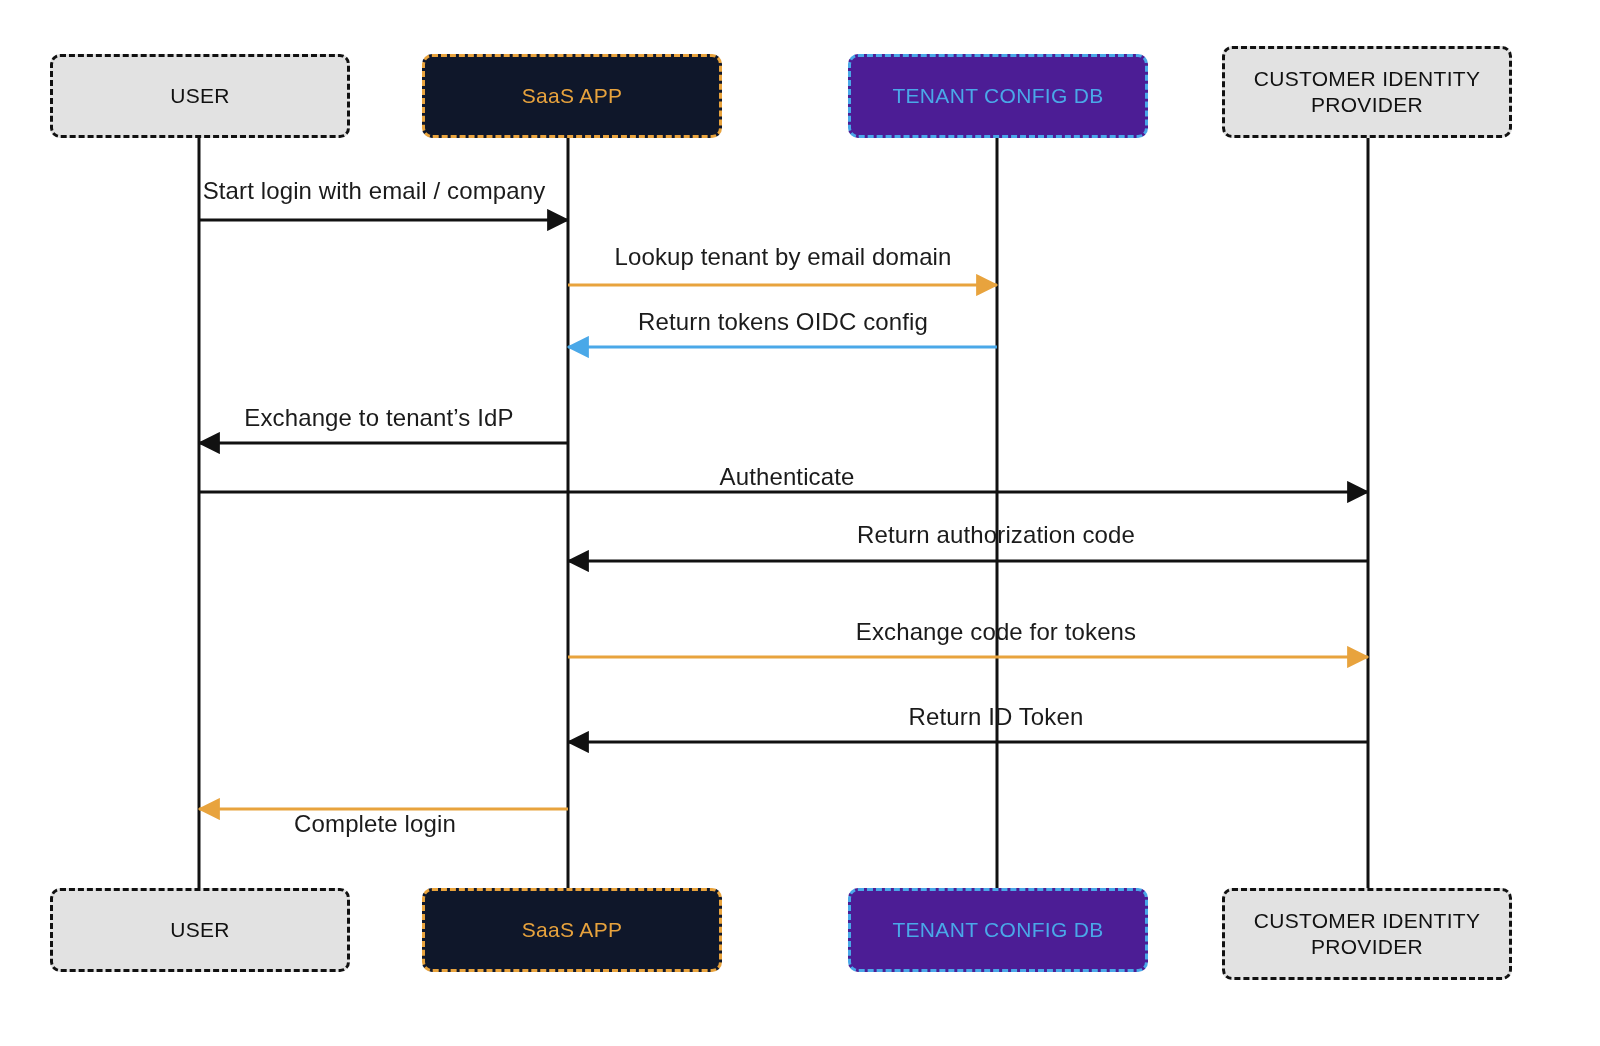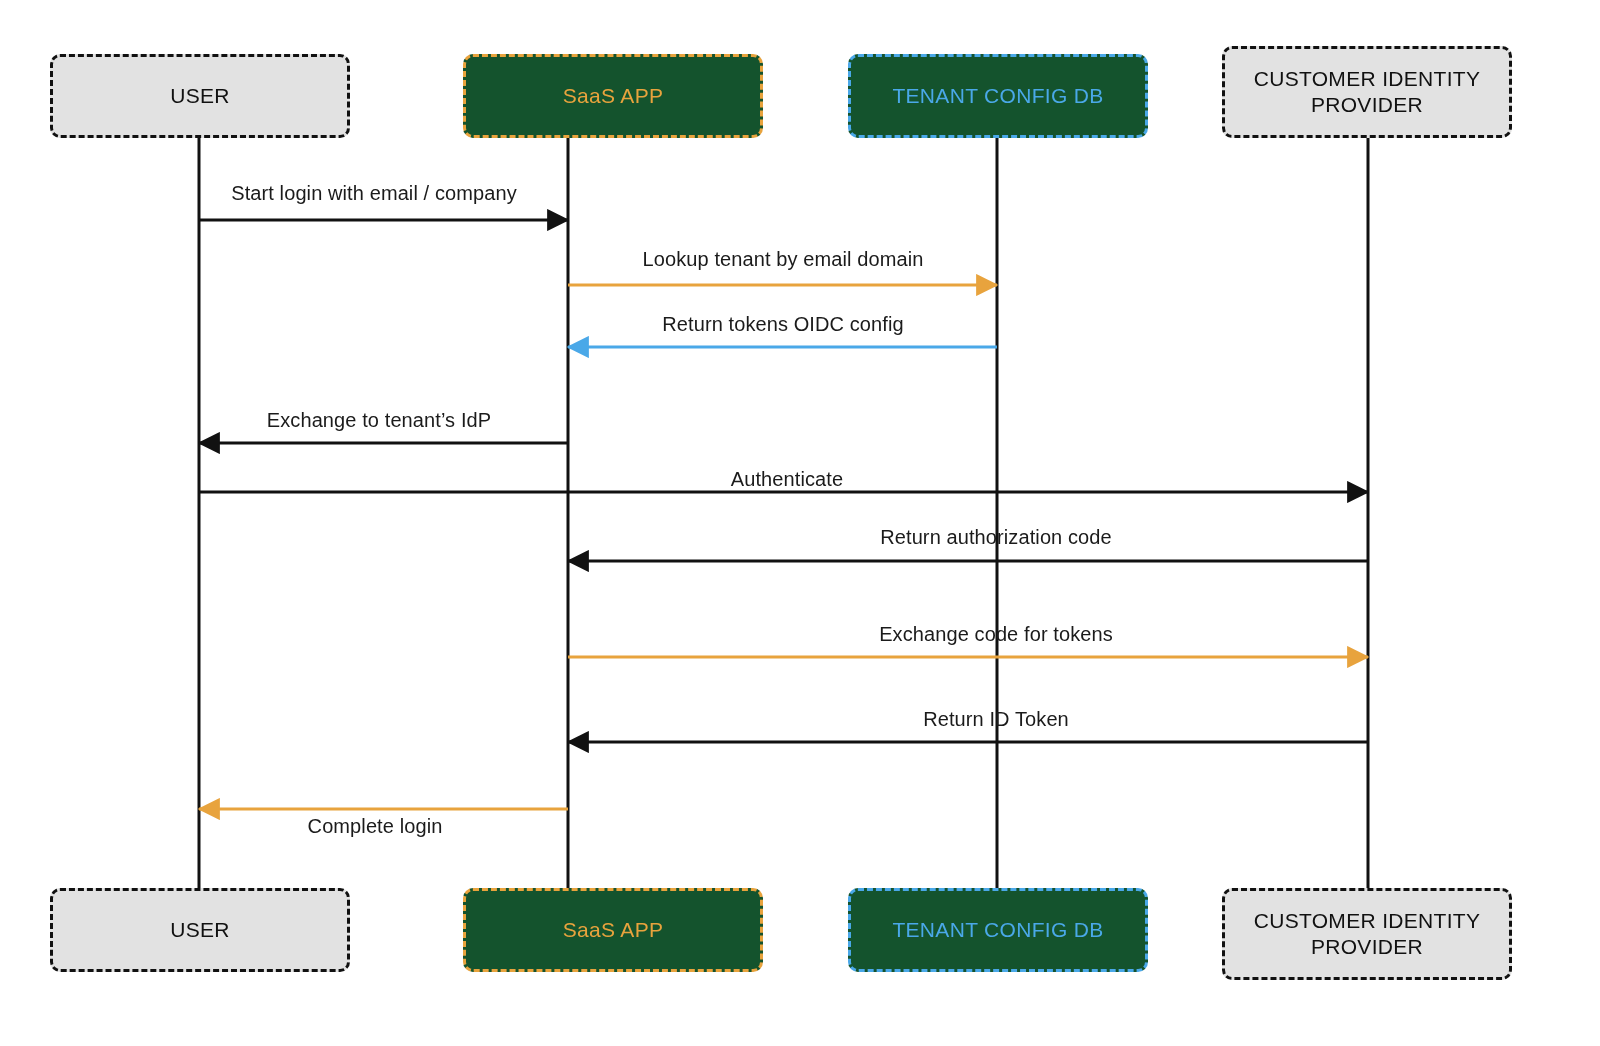--- a/index.html
+++ b/index.html
@@ -40,39 +40,38 @@
     font-size: 21px;
     font-weight: 400;
     user-select: none;
   }
   .participant-box.theme-grey {
     background: #e2e2e2;
     border: 3px dashed #111111;
     color: #111111;
   }
   .participant-box.theme-orange {
-    background: #14532d;
+    background: #0f172a;
     border: 3px dashed #e8a33d;
     color: #e8a33d;
-    margin-left: 41px;
   }
   .participant-box.theme-blue {
-    background: #14532d;
+    background: #4c1d95;
     border: 3px dashed #4aa8e8;
     color: #4aa8e8;
   }
   .participant-label {
     display: block;
     padding: 0 8px;
     white-space: pre-line;
   }
   .msg-label {
     position: absolute;
     transform: translate(-50%, -100%);
-    font-size: 20px;
+    font-size: 24px;
     color: #1b1b1b;
     white-space: nowrap;
     letter-spacing: 0.005em;
     user-select: none;
   }
 </style>
 </head>
 <body>
 
 <div id="diagram-root">

